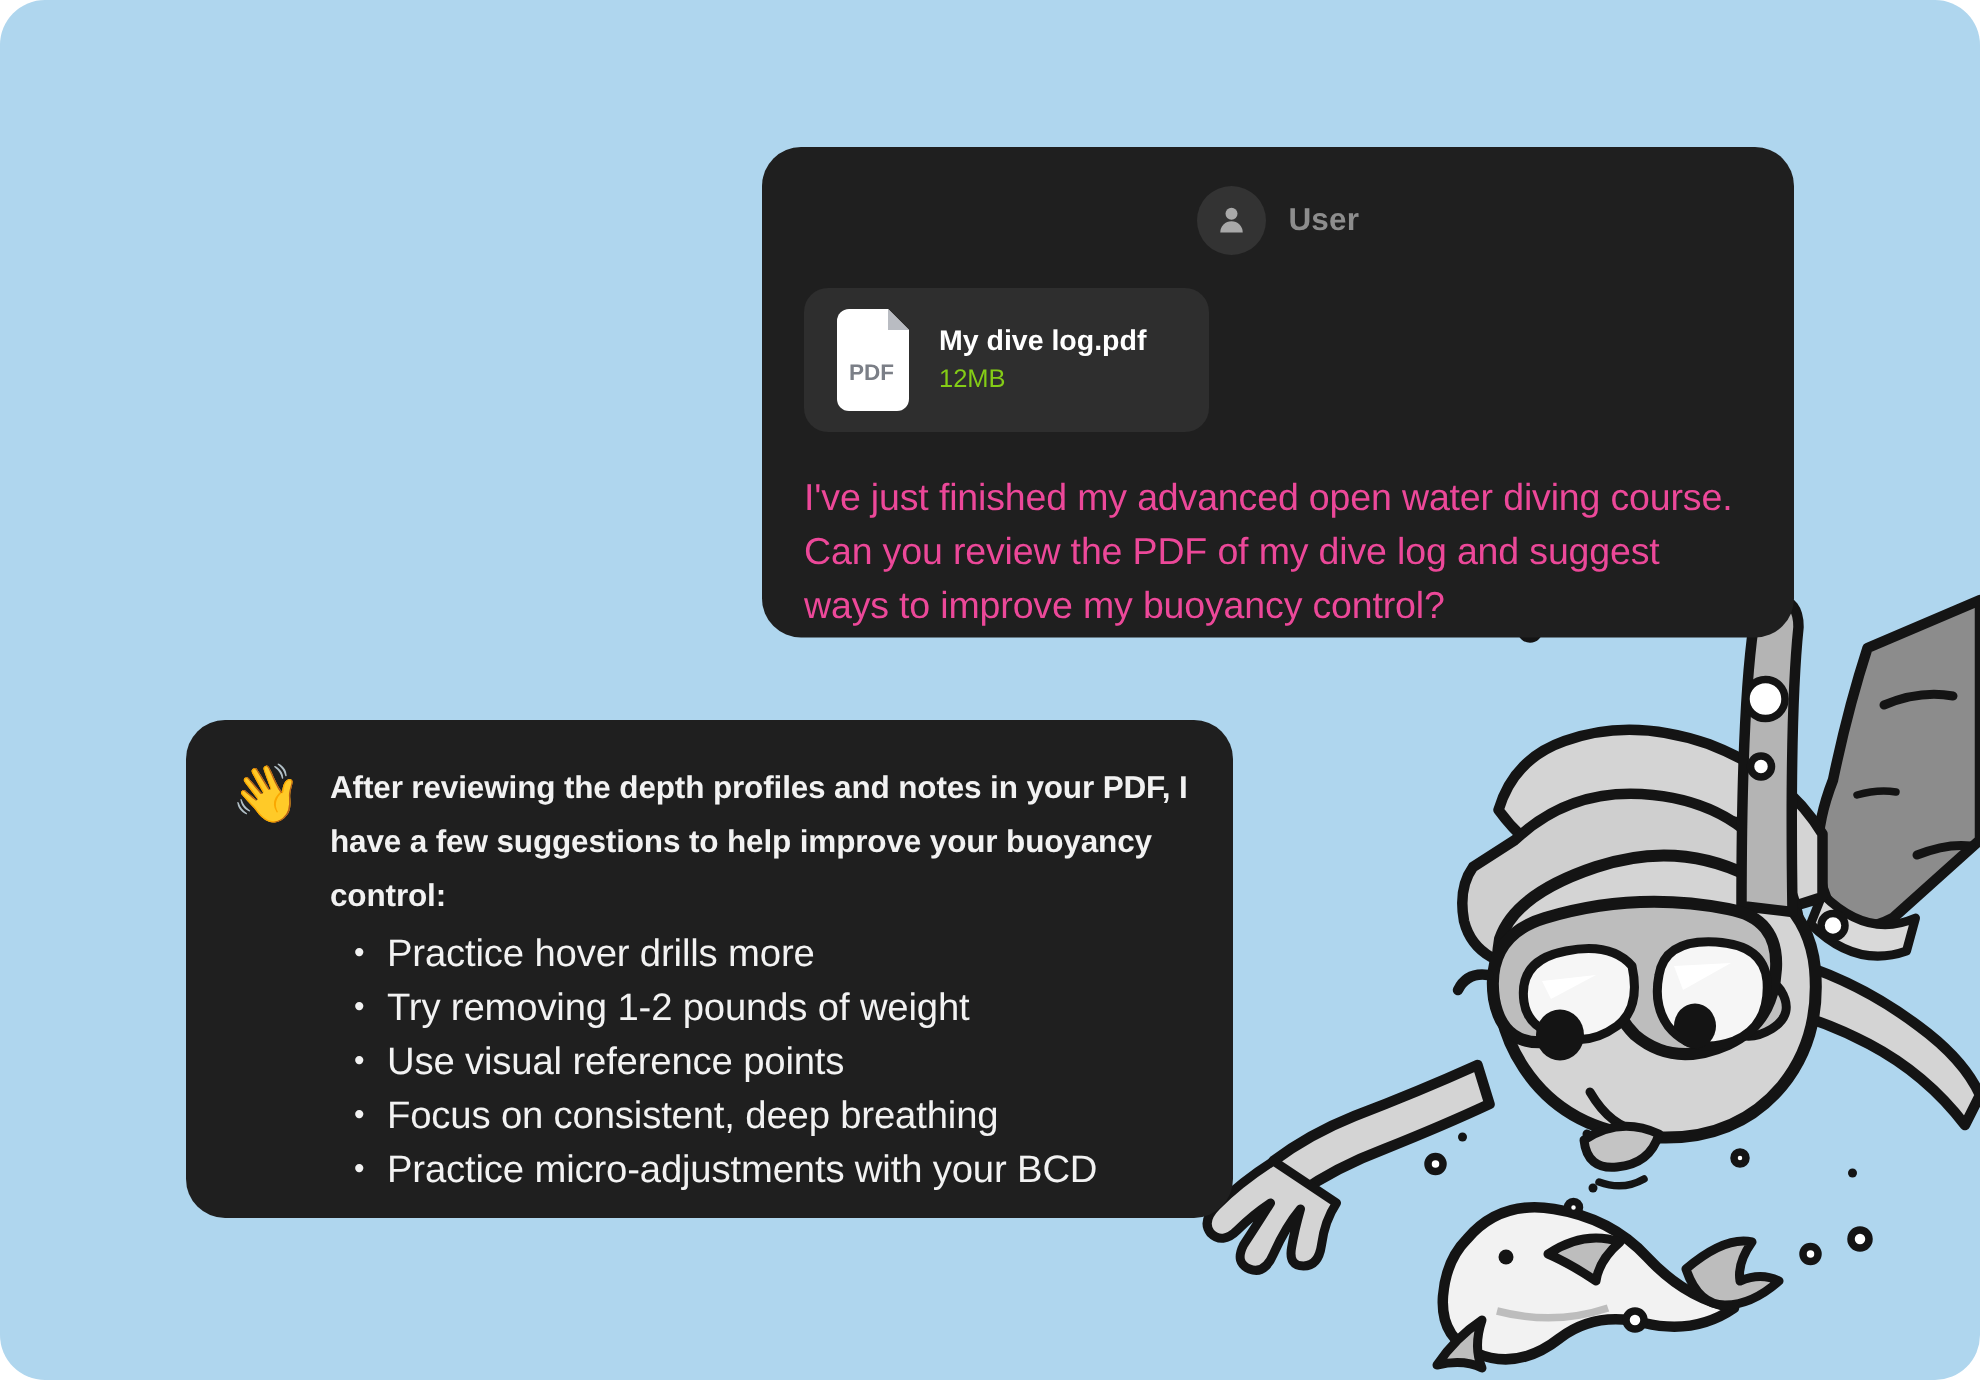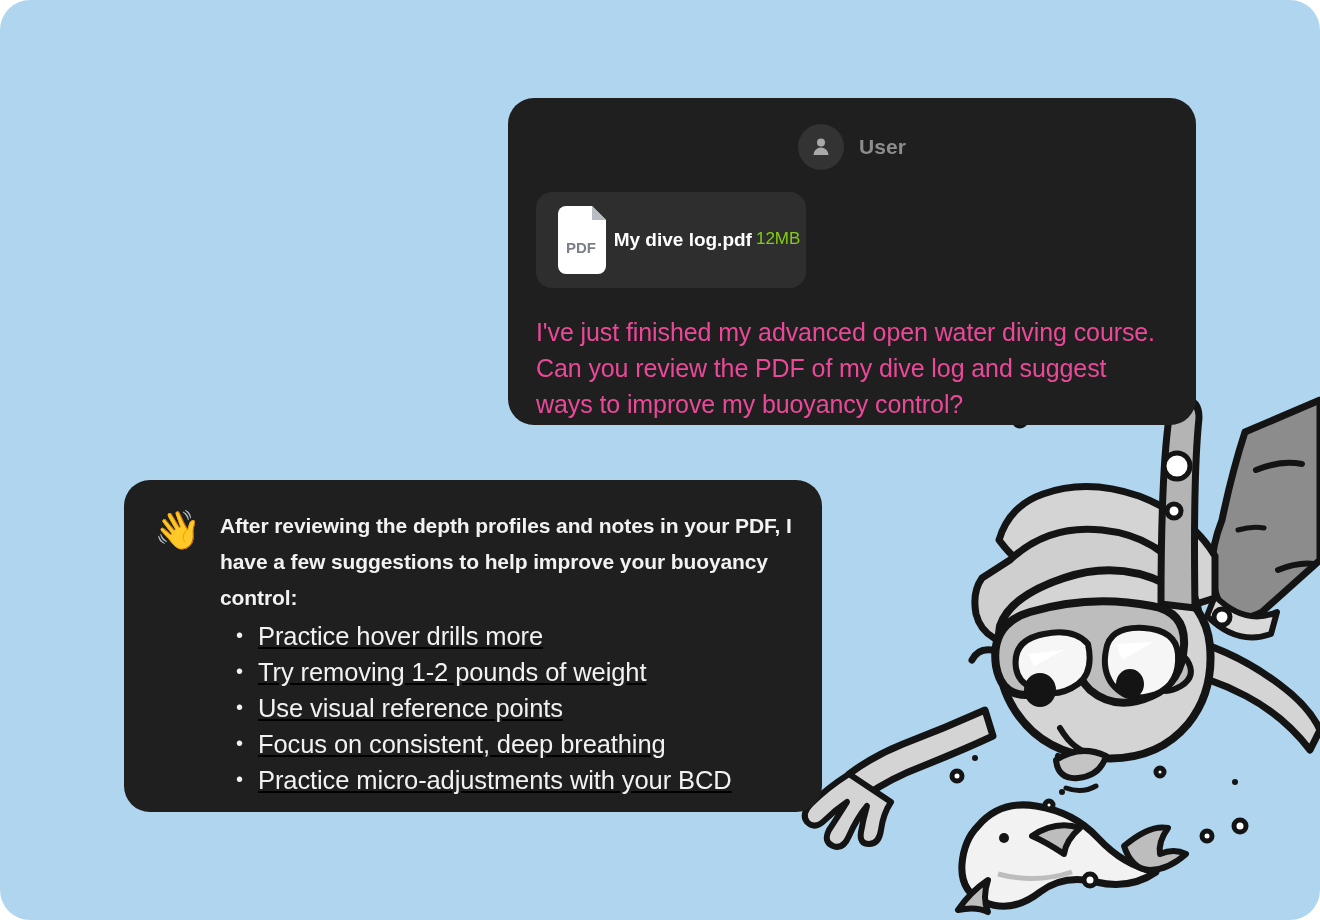--- a/index.html
+++ b/index.html
@@ -83,21 +83,21 @@
     gap: 16px;
   }
   .pdf-icon {
     width: 56px;
     height: 68px;
     flex: 0 0 auto;
     position: relative;
   }
   .file-meta {
     display: flex;
-    flex-direction: row;
+    flex-direction: column;
     justify-content: center;
     gap: 4px;
     min-width: 0;
   }
   .file-name {
     color: #ffffff;
     font-size: 19px;
     font-weight: bold;
     white-space: nowrap;
   }
@@ -139,21 +139,20 @@
     color: #f2f2f2;
     font-size: 21px;
     line-height: 36px;
     letter-spacing: -0.1px;
     font-weight: bold;
   }
   .assistant-list {
     margin: 2px 0 2px 0;
     padding-left: 38px;
     list-style: none;
-    text-decoration: underline;
   }
   .assistant-list li {
     color: #f2f2f2;
     font-size: 25.5px;
     line-height: 36px;
     letter-spacing: -0.1px;
     position: relative;
   }
   .assistant-list li::before {
     content: "\2022";

